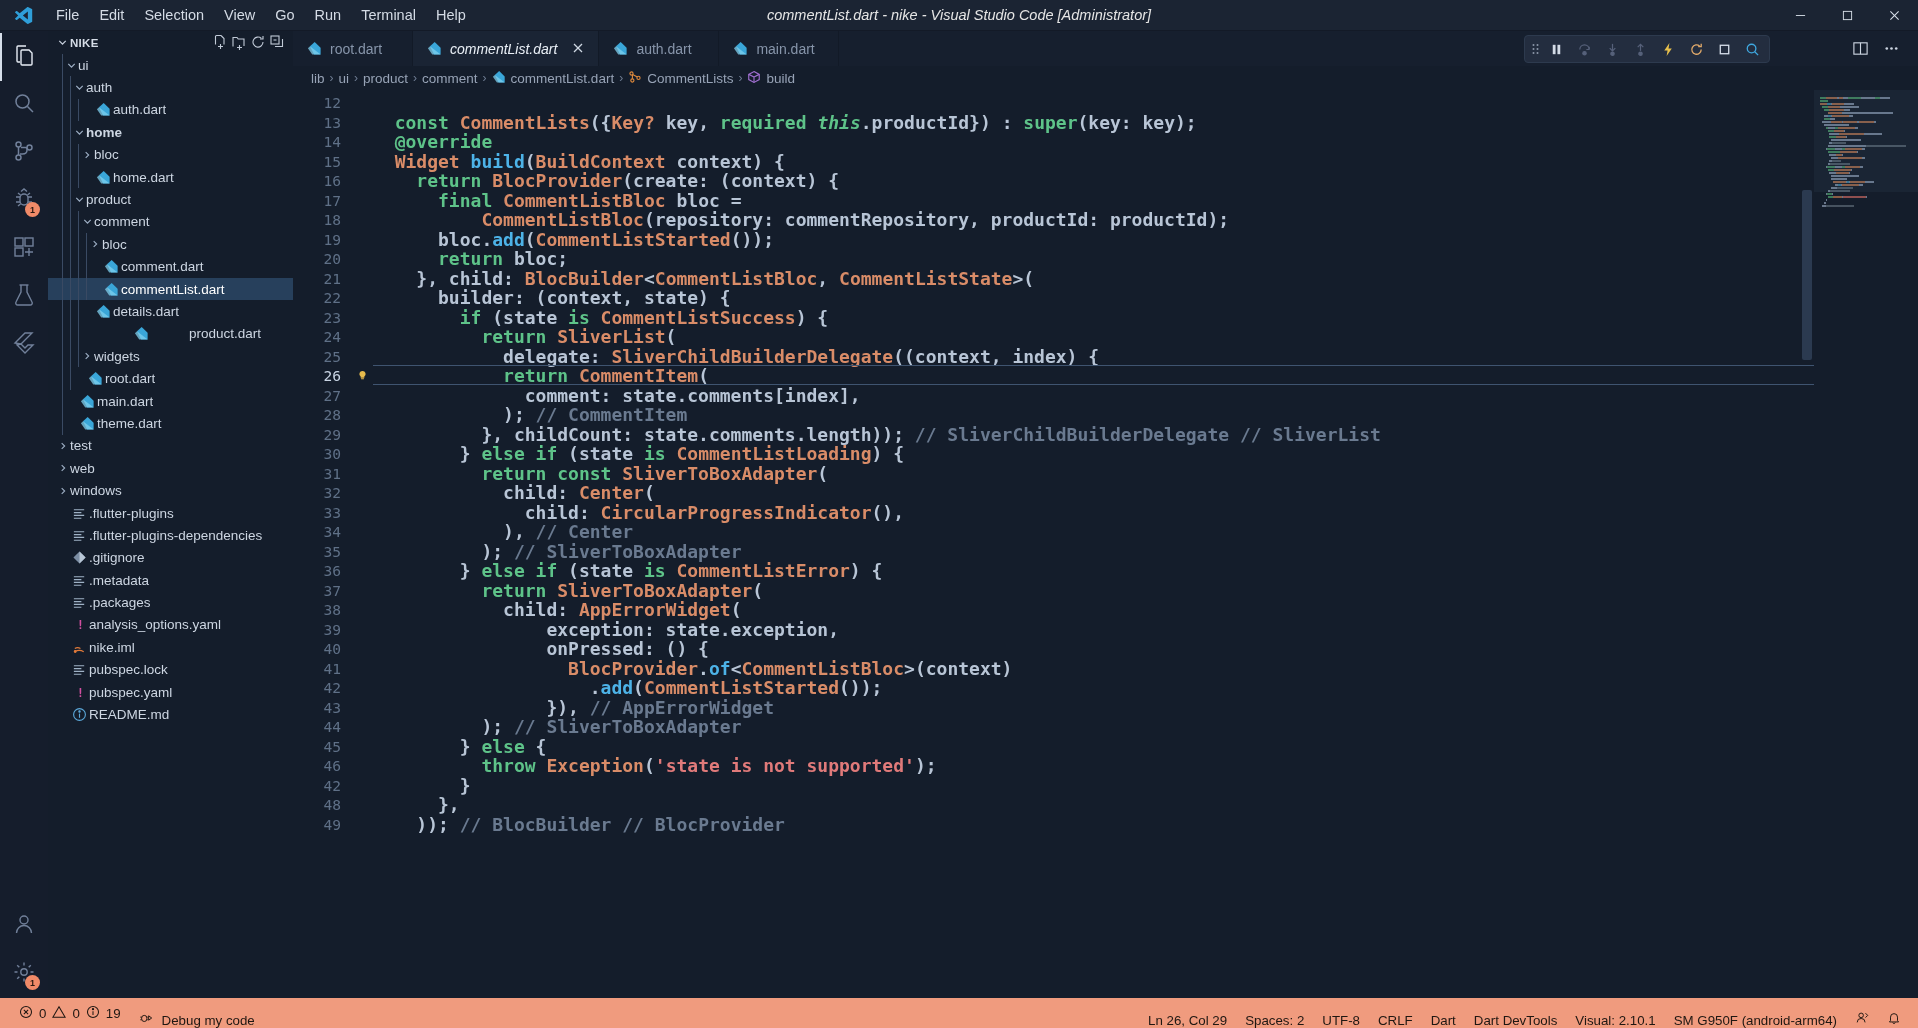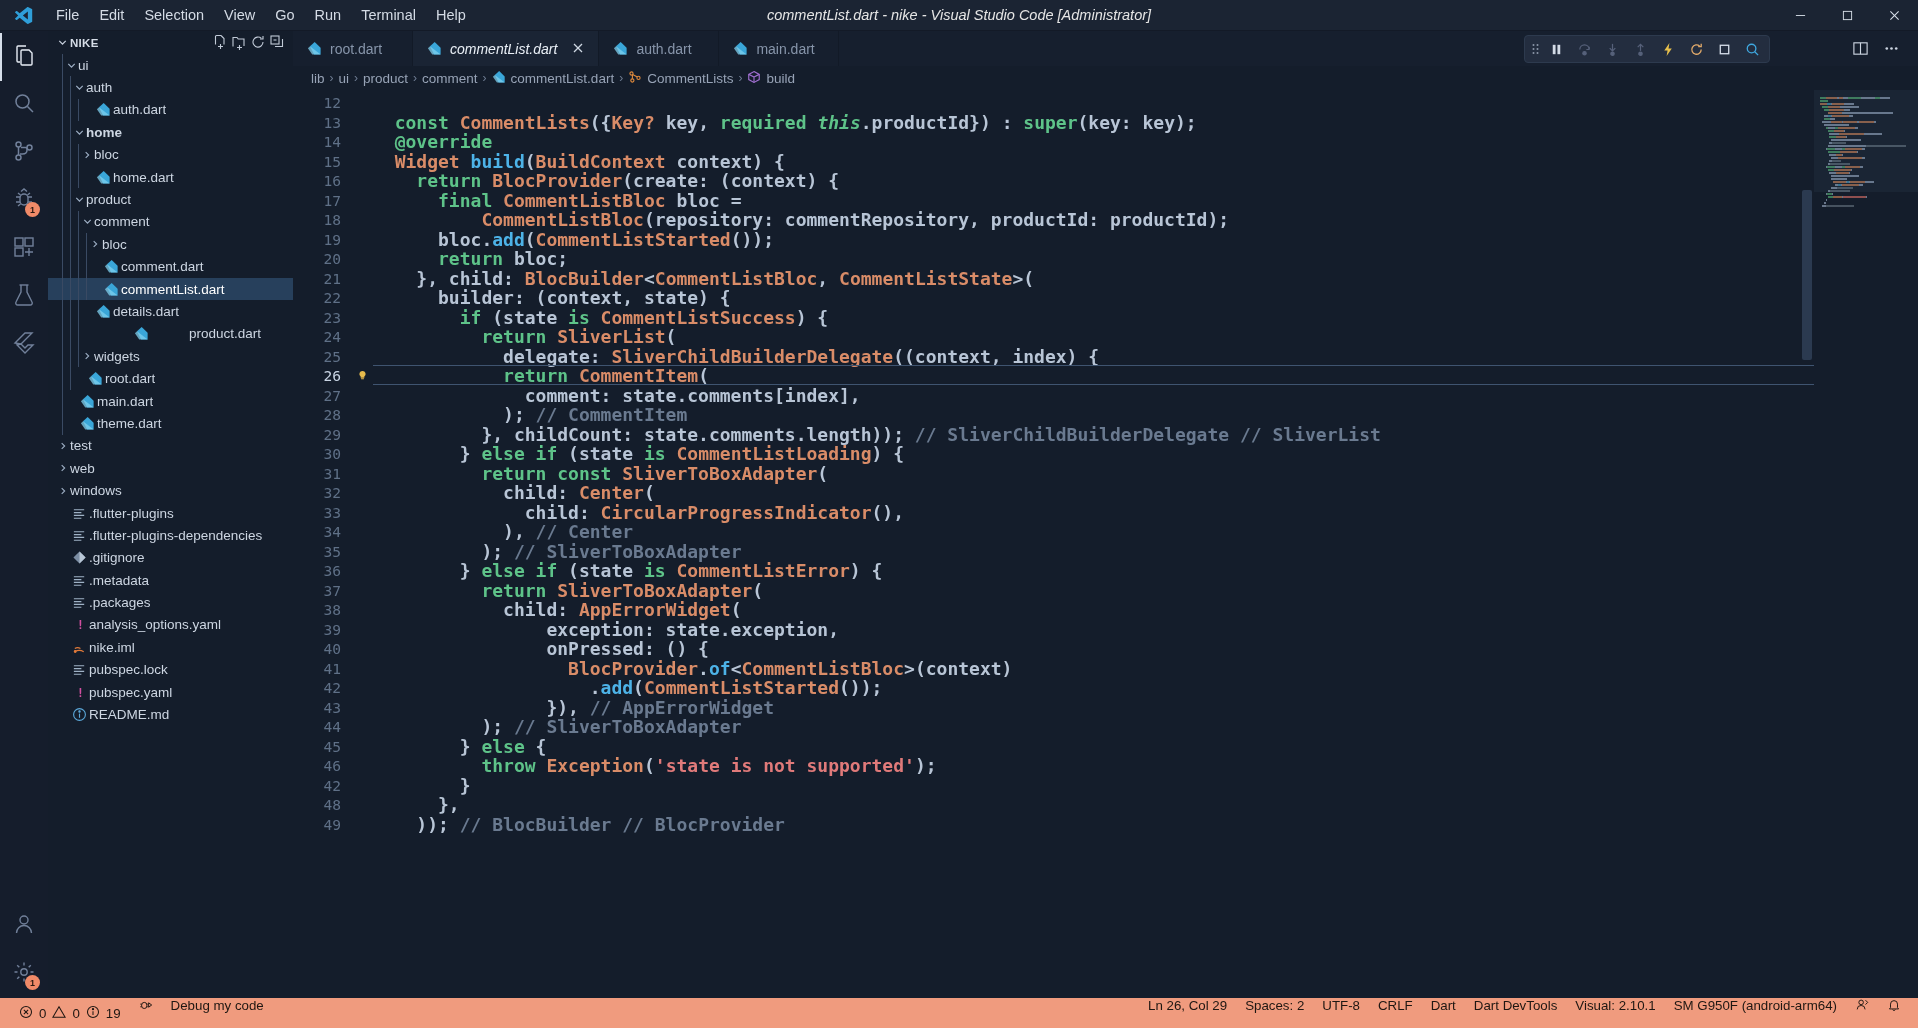--- a/index.html
+++ b/index.html
@@ -185,21 +185,21 @@
   .scroll-deco { position:absolute; right: 104px; top:0; bottom:0; width:14px; }
   .scroll-thumb { position: absolute; right: 2px; top: 100px; width: 10px; height: 170px; background: #2b3a50; border-radius: 2px;}
 
   
   .statusbar {
     height: 30px; min-height: 30px; background: #f09b7e;
     display: flex; align-items: center; color: #1f1712; font-size: 13.3px;
   }
   .sb-left { display: flex; align-items: center; gap: 0px; padding-left: 10px; }
   .sb-right { margin-left: auto; display: flex; align-items: center; padding-right: 8px; }
-  .sb-i { display: flex; align-items: flex-start; gap: 18px; padding: 0 9px; height: 30px; white-space: nowrap; }
+  .sb-i { display: flex; align-items: flex-end; gap: 9px; padding: 0 9px; height: 30px; white-space: nowrap; }
   .sb-i svg { width: 14px; height: 14px; }
   .sb-problems { display:flex; align-items:center; gap:6px; }
 </style>
 </head>
 <body>
 
 <div class="app">
 
   <div class="titlebar">
     <div class="vs-logo">

